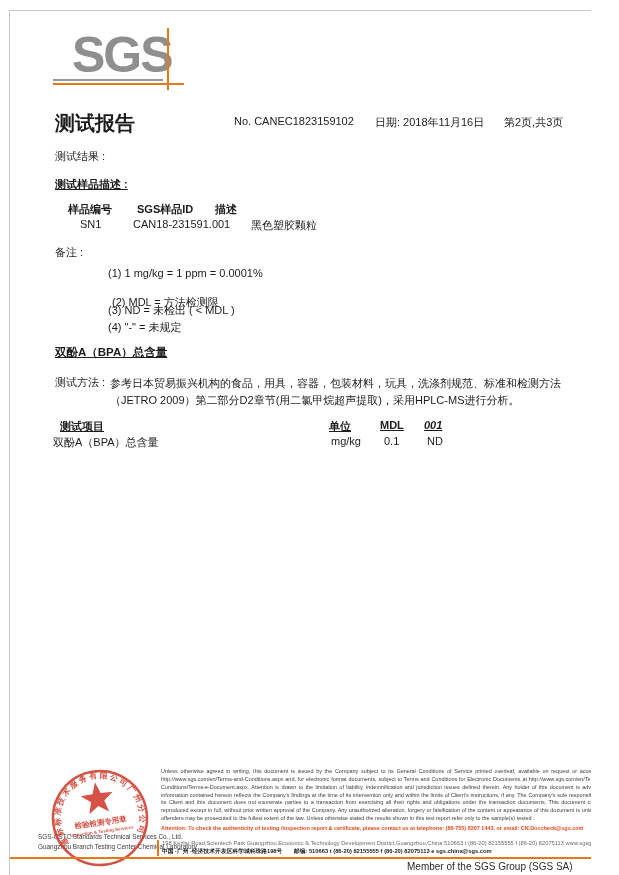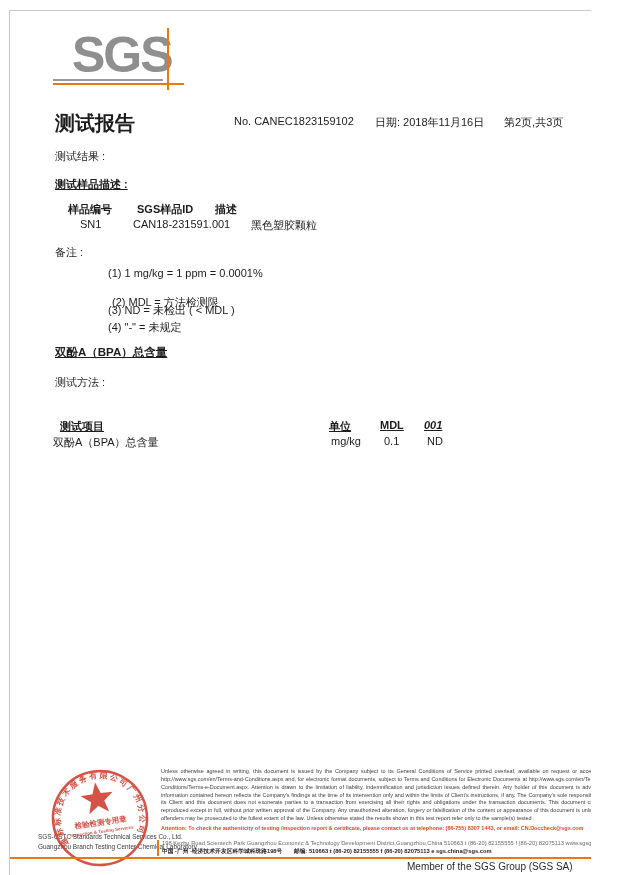--- a/index.html
+++ b/index.html
@@ -69,20 +69,21 @@
   <div class="abs body-text" style="left:215px;top:218px;margin-left:36px;">黑色塑胶颗粒</div>
 
   <div class="abs body-text" style="left:55px;top:245px;">备注 :</div>
   <div class="abs body-text" style="left:108px;top:267px;">(1) 1 mg/kg = 1 ppm = 0.0001%</div>
   <div class="abs body-text" style="left:112px;top:285px;margin-top:10px;">(2) MDL = 方法检测限</div>
   <div class="abs body-text" style="left:108px;top:303px;">(3) ND = 未检出 ( &lt; MDL )</div>
   <div class="abs body-text" style="left:108px;top:320px;">(4) "-" = 未规定</div>
 
   <div class="abs body-text bold under" style="left:55px;top:345px;font-size:11.5px;">双酚A（BPA）总含量</div>
   <div class="abs body-text" style="left:55px;top:375px;">测试方法 :</div>
+  <div class="abs body-text" style="left:110px;top:375px;width:462px;white-space:normal;line-height:17px;">参考日本贸易振兴机构的食品，用具，容器，包装材料，玩具，洗涤剂规范、标准和检测方法（JETRO 2009）第二部分D2章节(用二氯甲烷超声提取)，采用HPLC-MS进行分析。</div>
 
   <div class="abs body-text bold under" style="left:60px;top:419px;">测试项目</div>
   <div class="abs body-text bold under" style="left:329px;top:419px;">单位</div>
   <div class="abs body-text bold under" style="left:380px;top:419px;">MDL</div>
   <div class="abs body-text bold under ital" style="left:424px;top:419px;">001</div>
   <div class="abs body-text" style="left:53px;top:435px;">双酚A（BPA）总含量</div>
   <div class="abs body-text" style="left:331px;top:435px;text-align:right;">mg/kg</div>
   <div class="abs body-text" style="left:384px;top:435px;">0.1</div>
   <div class="abs body-text" style="left:427px;top:435px;text-align:center;">ND</div>
 

